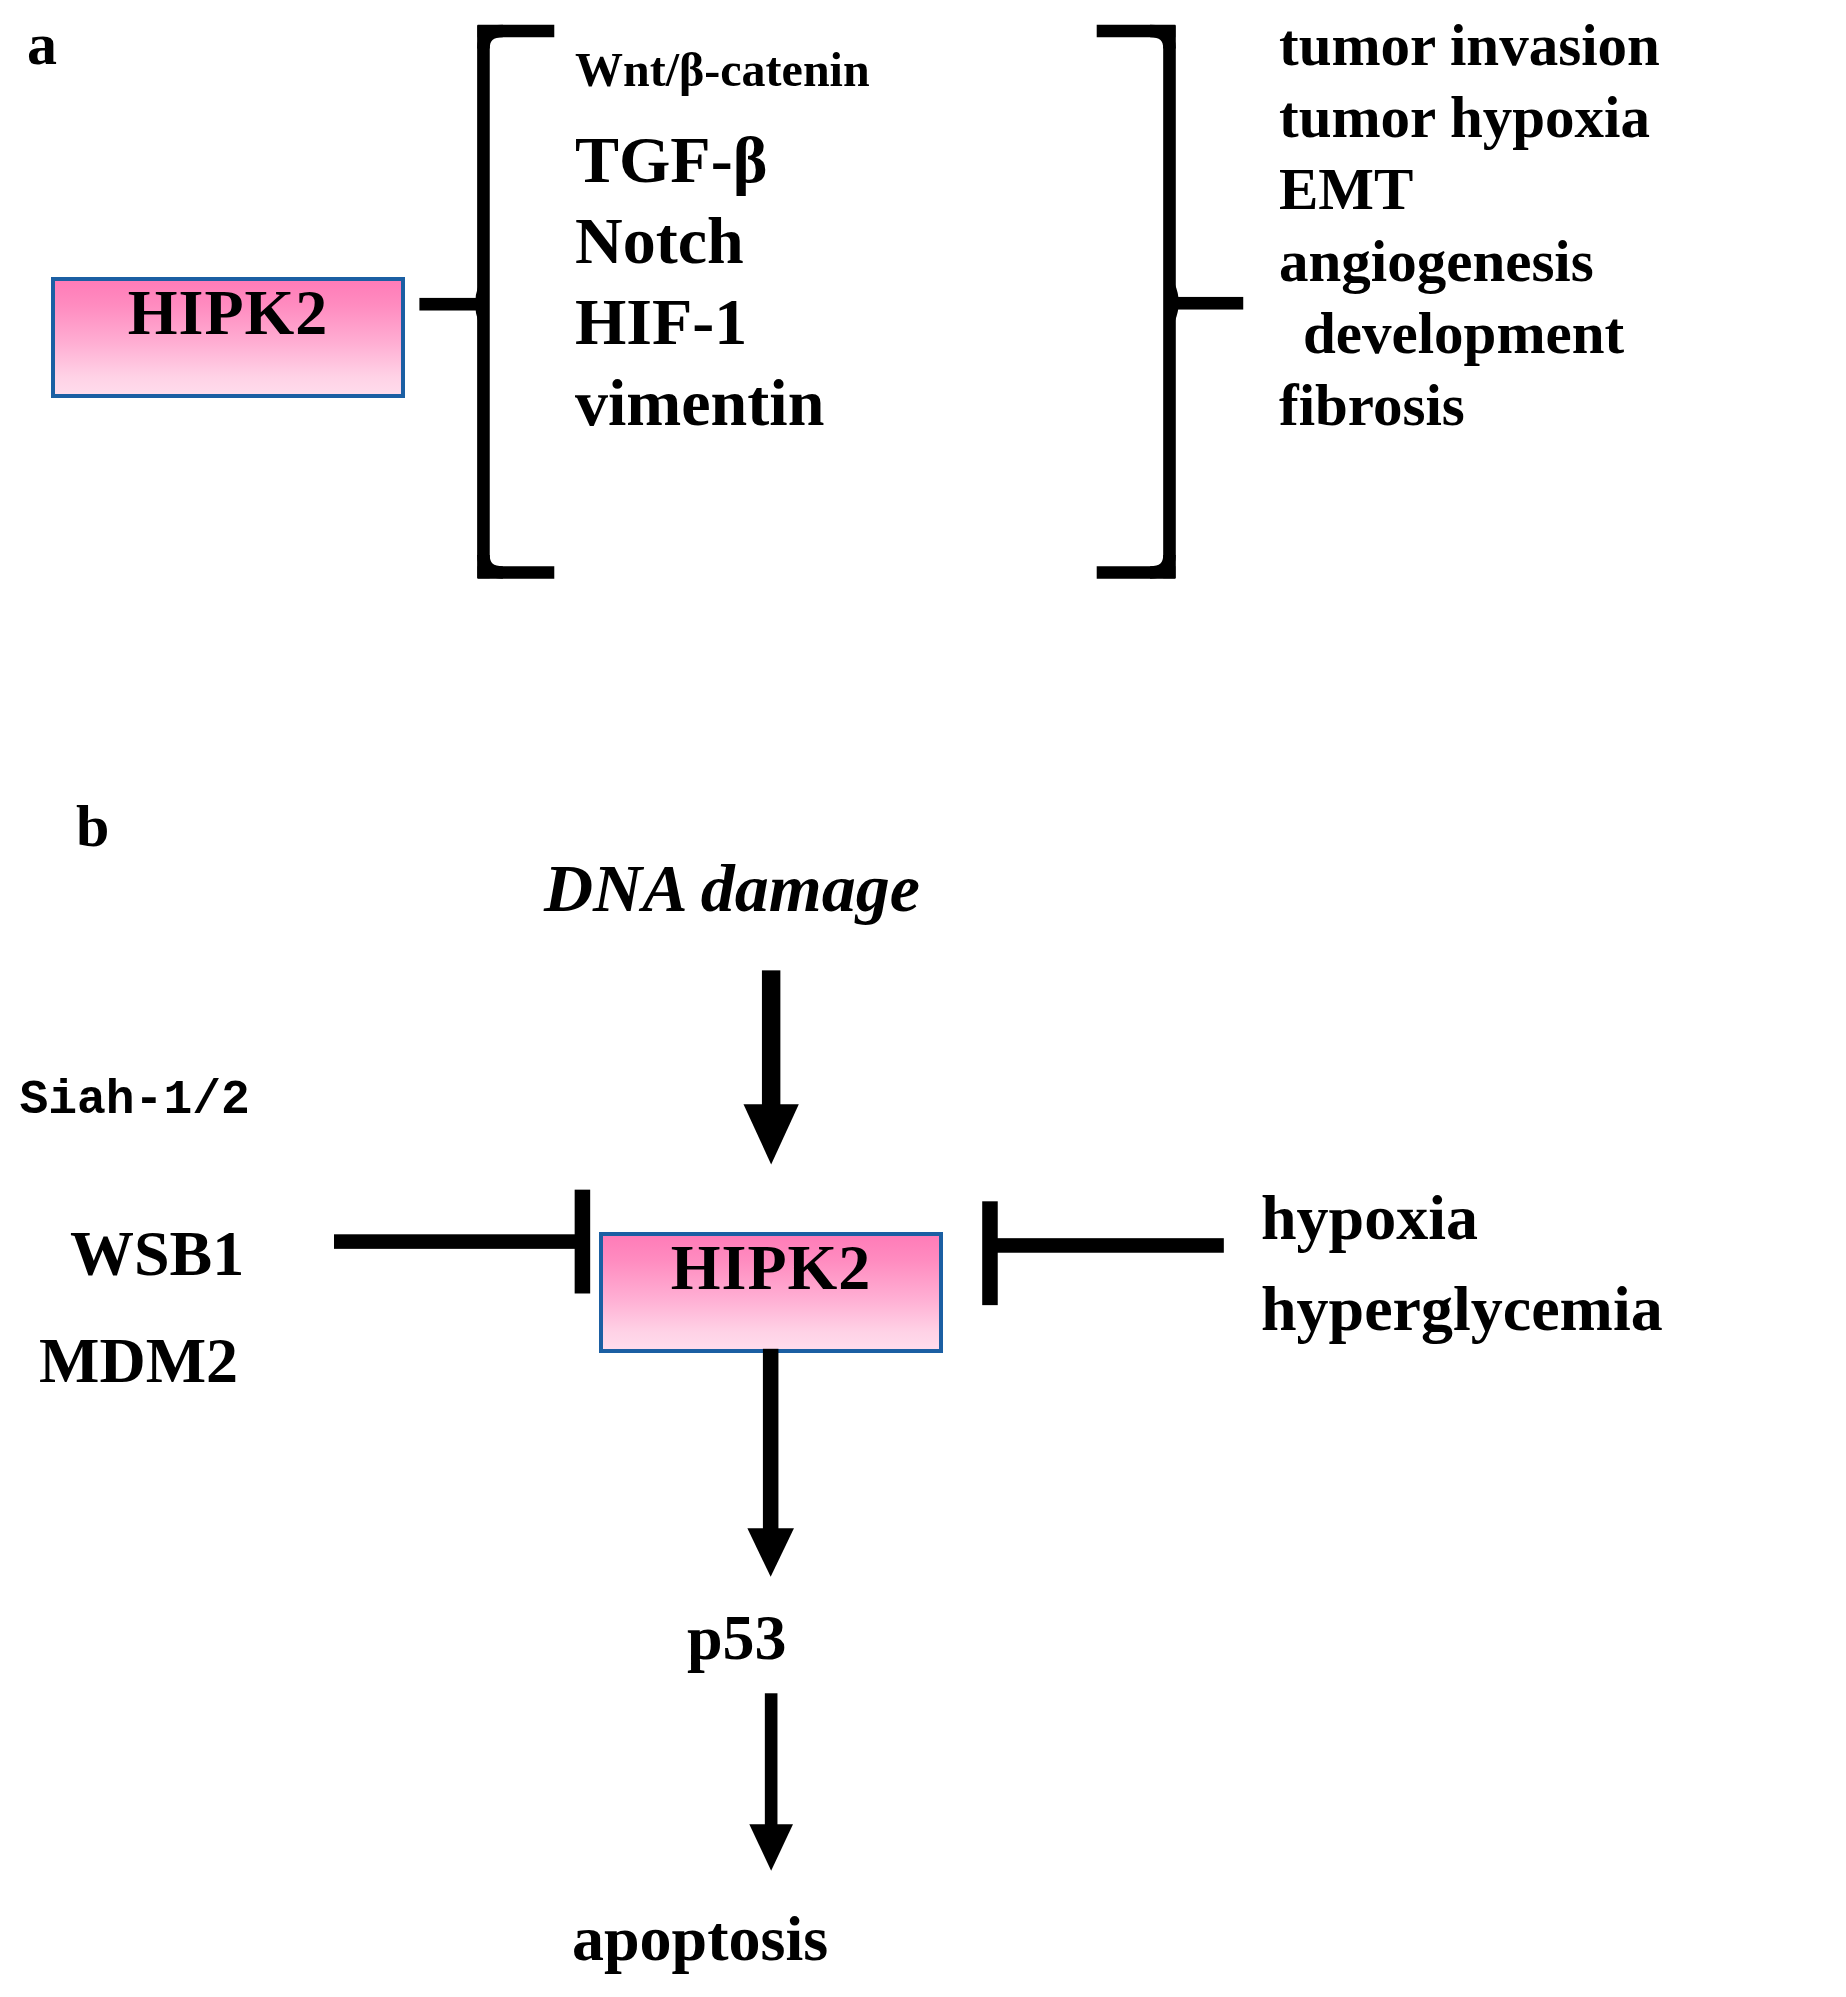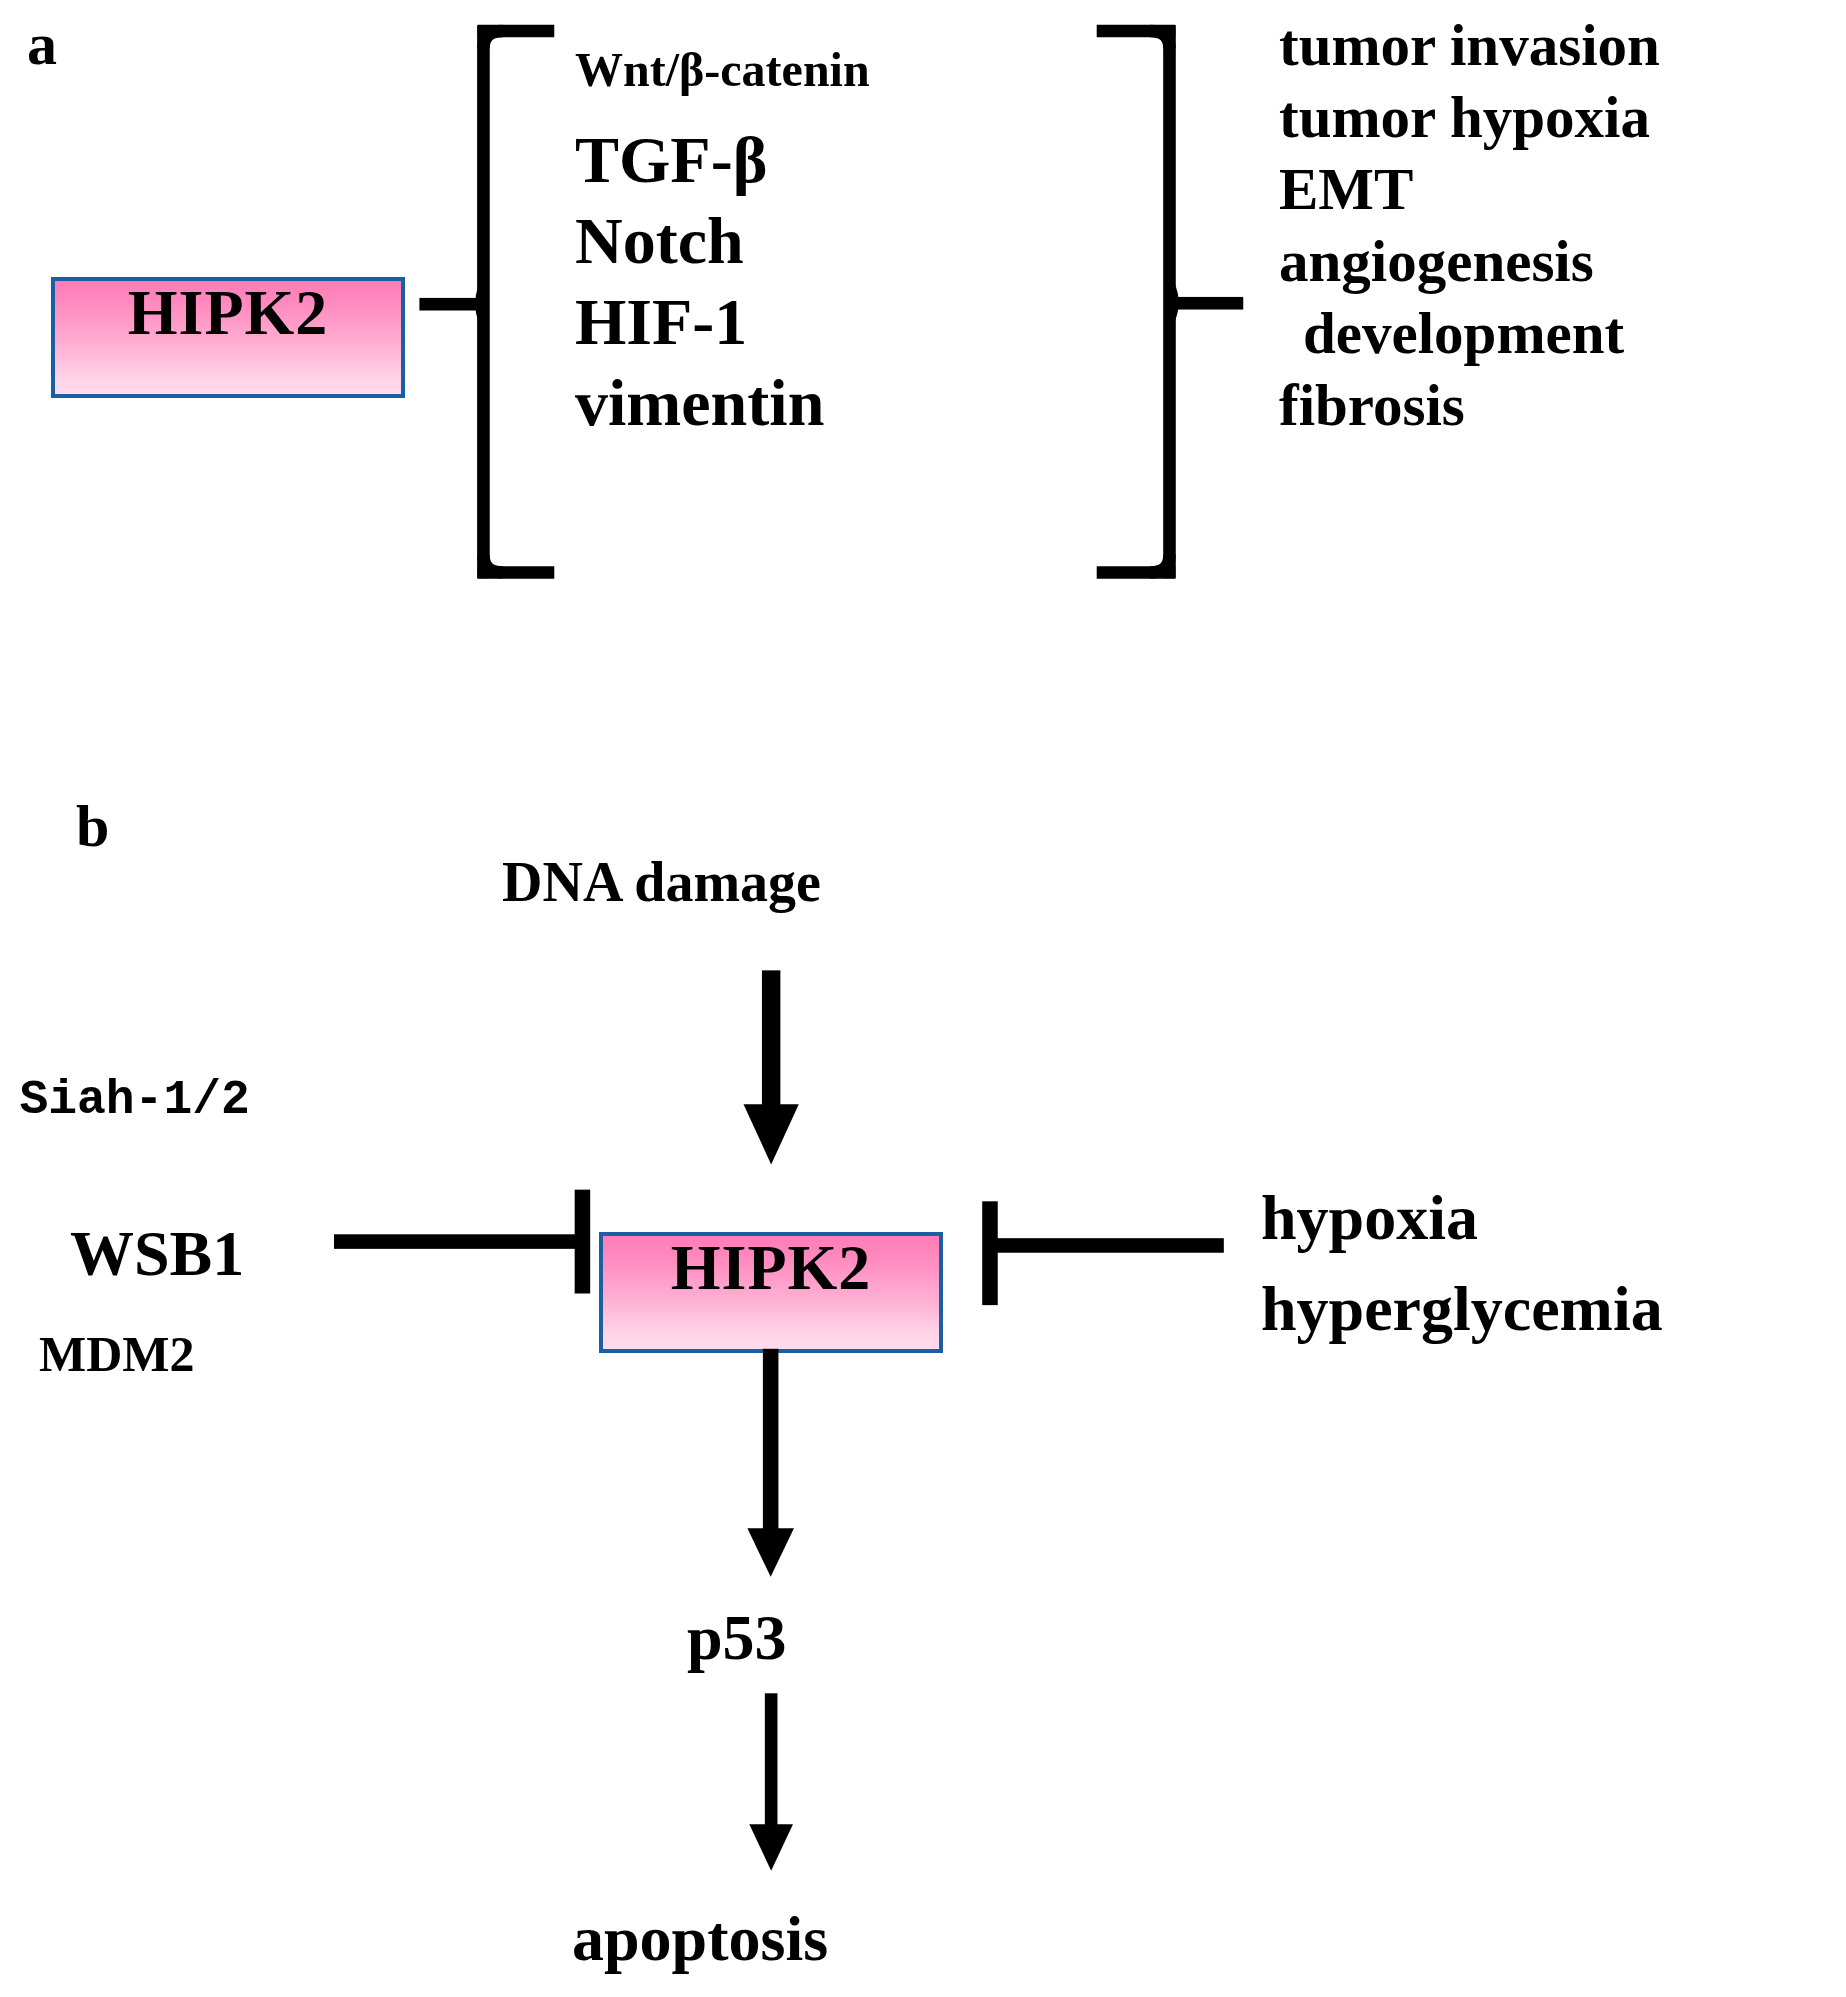--- a/index.html
+++ b/index.html
@@ -64,25 +64,25 @@
     <div class="txt-bold list-line" style="font-size:59px;height:72px;">tumor invasion</div>
     <div class="txt-bold list-line" style="font-size:59px;height:72px;">tumor hypoxia</div>
     <div class="txt-bold list-line" style="font-size:59px;height:72px;">EMT</div>
     <div class="txt-bold list-line" style="font-size:59px;height:72px;">angiogenesis</div>
     <div class="txt-bold list-line" style="font-size:59px;height:72px;margin-left:24px;">development</div>
     <div class="txt-bold list-line" style="font-size:59px;height:72px;">fibrosis</div>
   </div>
 
   <div class="abs panel-letter" style="left:76px;top:796px;">b</div>
 
-  <div class="abs txt-bold" style="left:502px;top:854px;font-size:56px;line-height:1;">DNA damage</div>
+  <div class="abs txt-bold" style="left:544px;top:854px;font-size:68px;line-height:1;font-style:italic;">DNA damage</div>
 
   <div class="abs txt-bold" style="left:19.4px;top:1076px;font-size:48px;line-height:1;font-family:Liberation Mono, monospace;">Siah-1/2</div>
   <div class="abs txt-bold" style="left:70px;top:1222px;font-size:64px;line-height:1;">WSB1</div>
-  <div class="abs txt-bold" style="left:39px;top:1329px;font-size:50px;line-height:1;">MDM2</div>
+  <div class="abs txt-bold" style="left:39px;top:1329px;font-size:64px;line-height:1;">MDM2</div>
 
   <div class="abs hipk2-box" style="left:599px;top:1185px;width:344px;height:121px;">
     <span class="hipk2-label">HIPK2</span>
   </div>
 
   <div class="abs txt-bold" style="left:1261px;top:1186px;font-size:64px;line-height:1;">hypoxia</div>
   <div class="abs txt-bold" style="left:1261px;top:1277px;font-size:64px;line-height:1;">hyperglycemia</div>
 
   <div class="abs txt-bold" style="left:687px;top:1606px;font-size:64px;line-height:1;">p53</div>
   <div class="abs txt-bold" style="left:572px;top:1907px;font-size:64px;line-height:1;">apoptosis</div>

